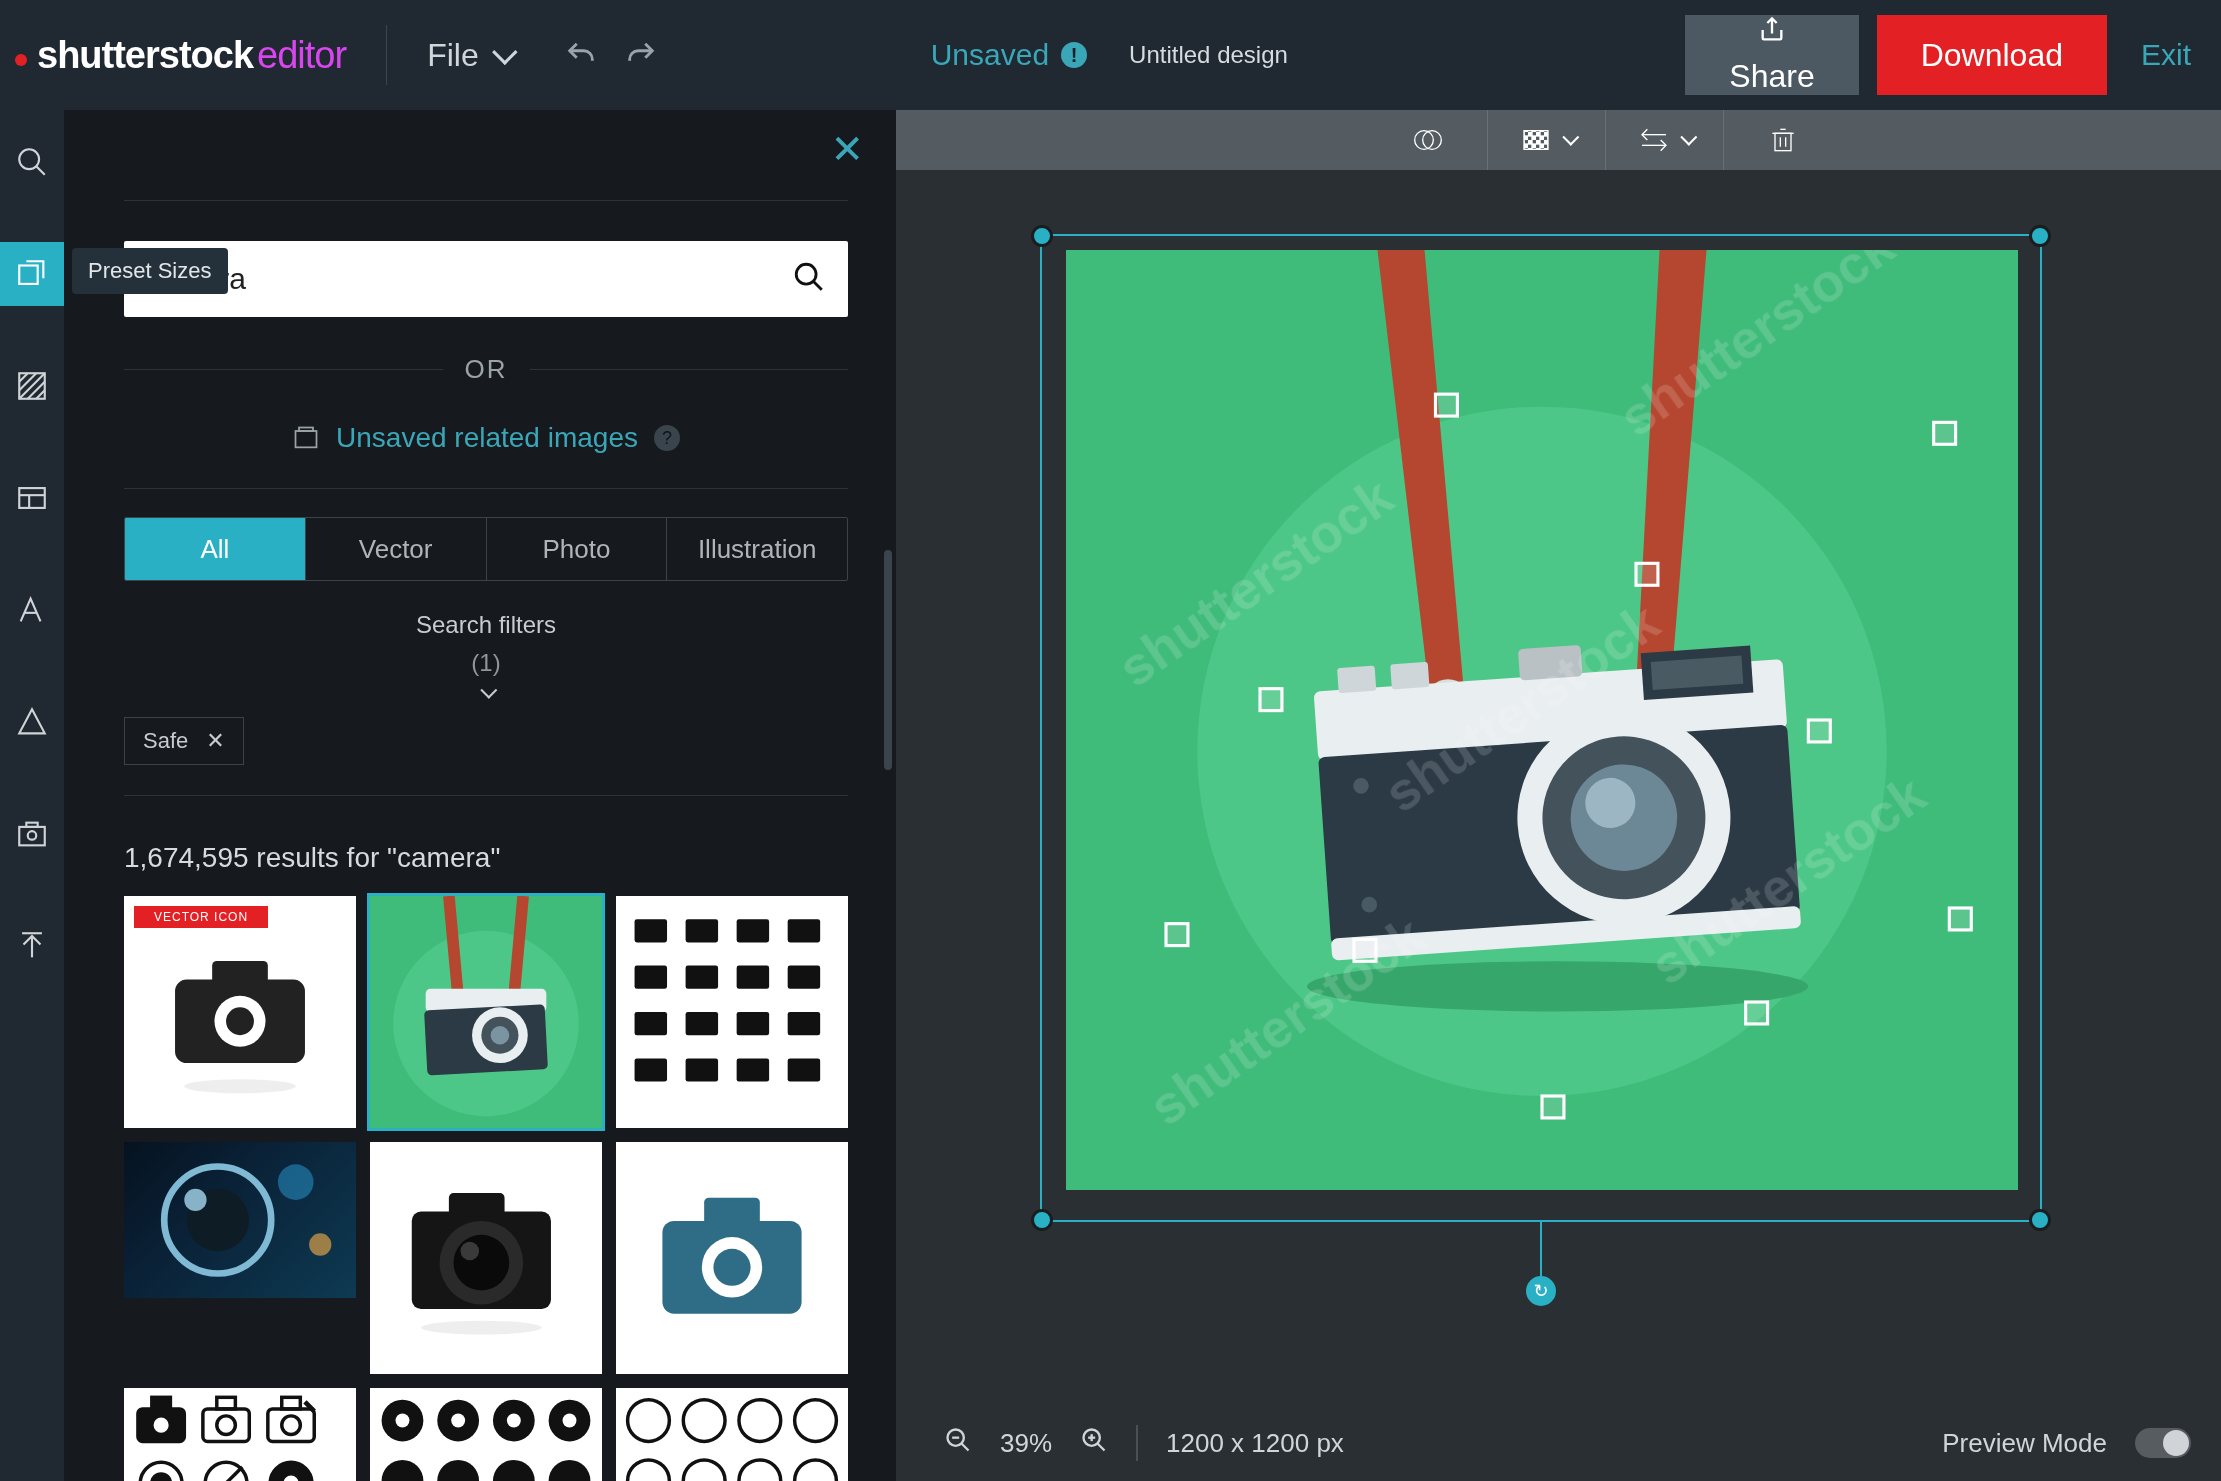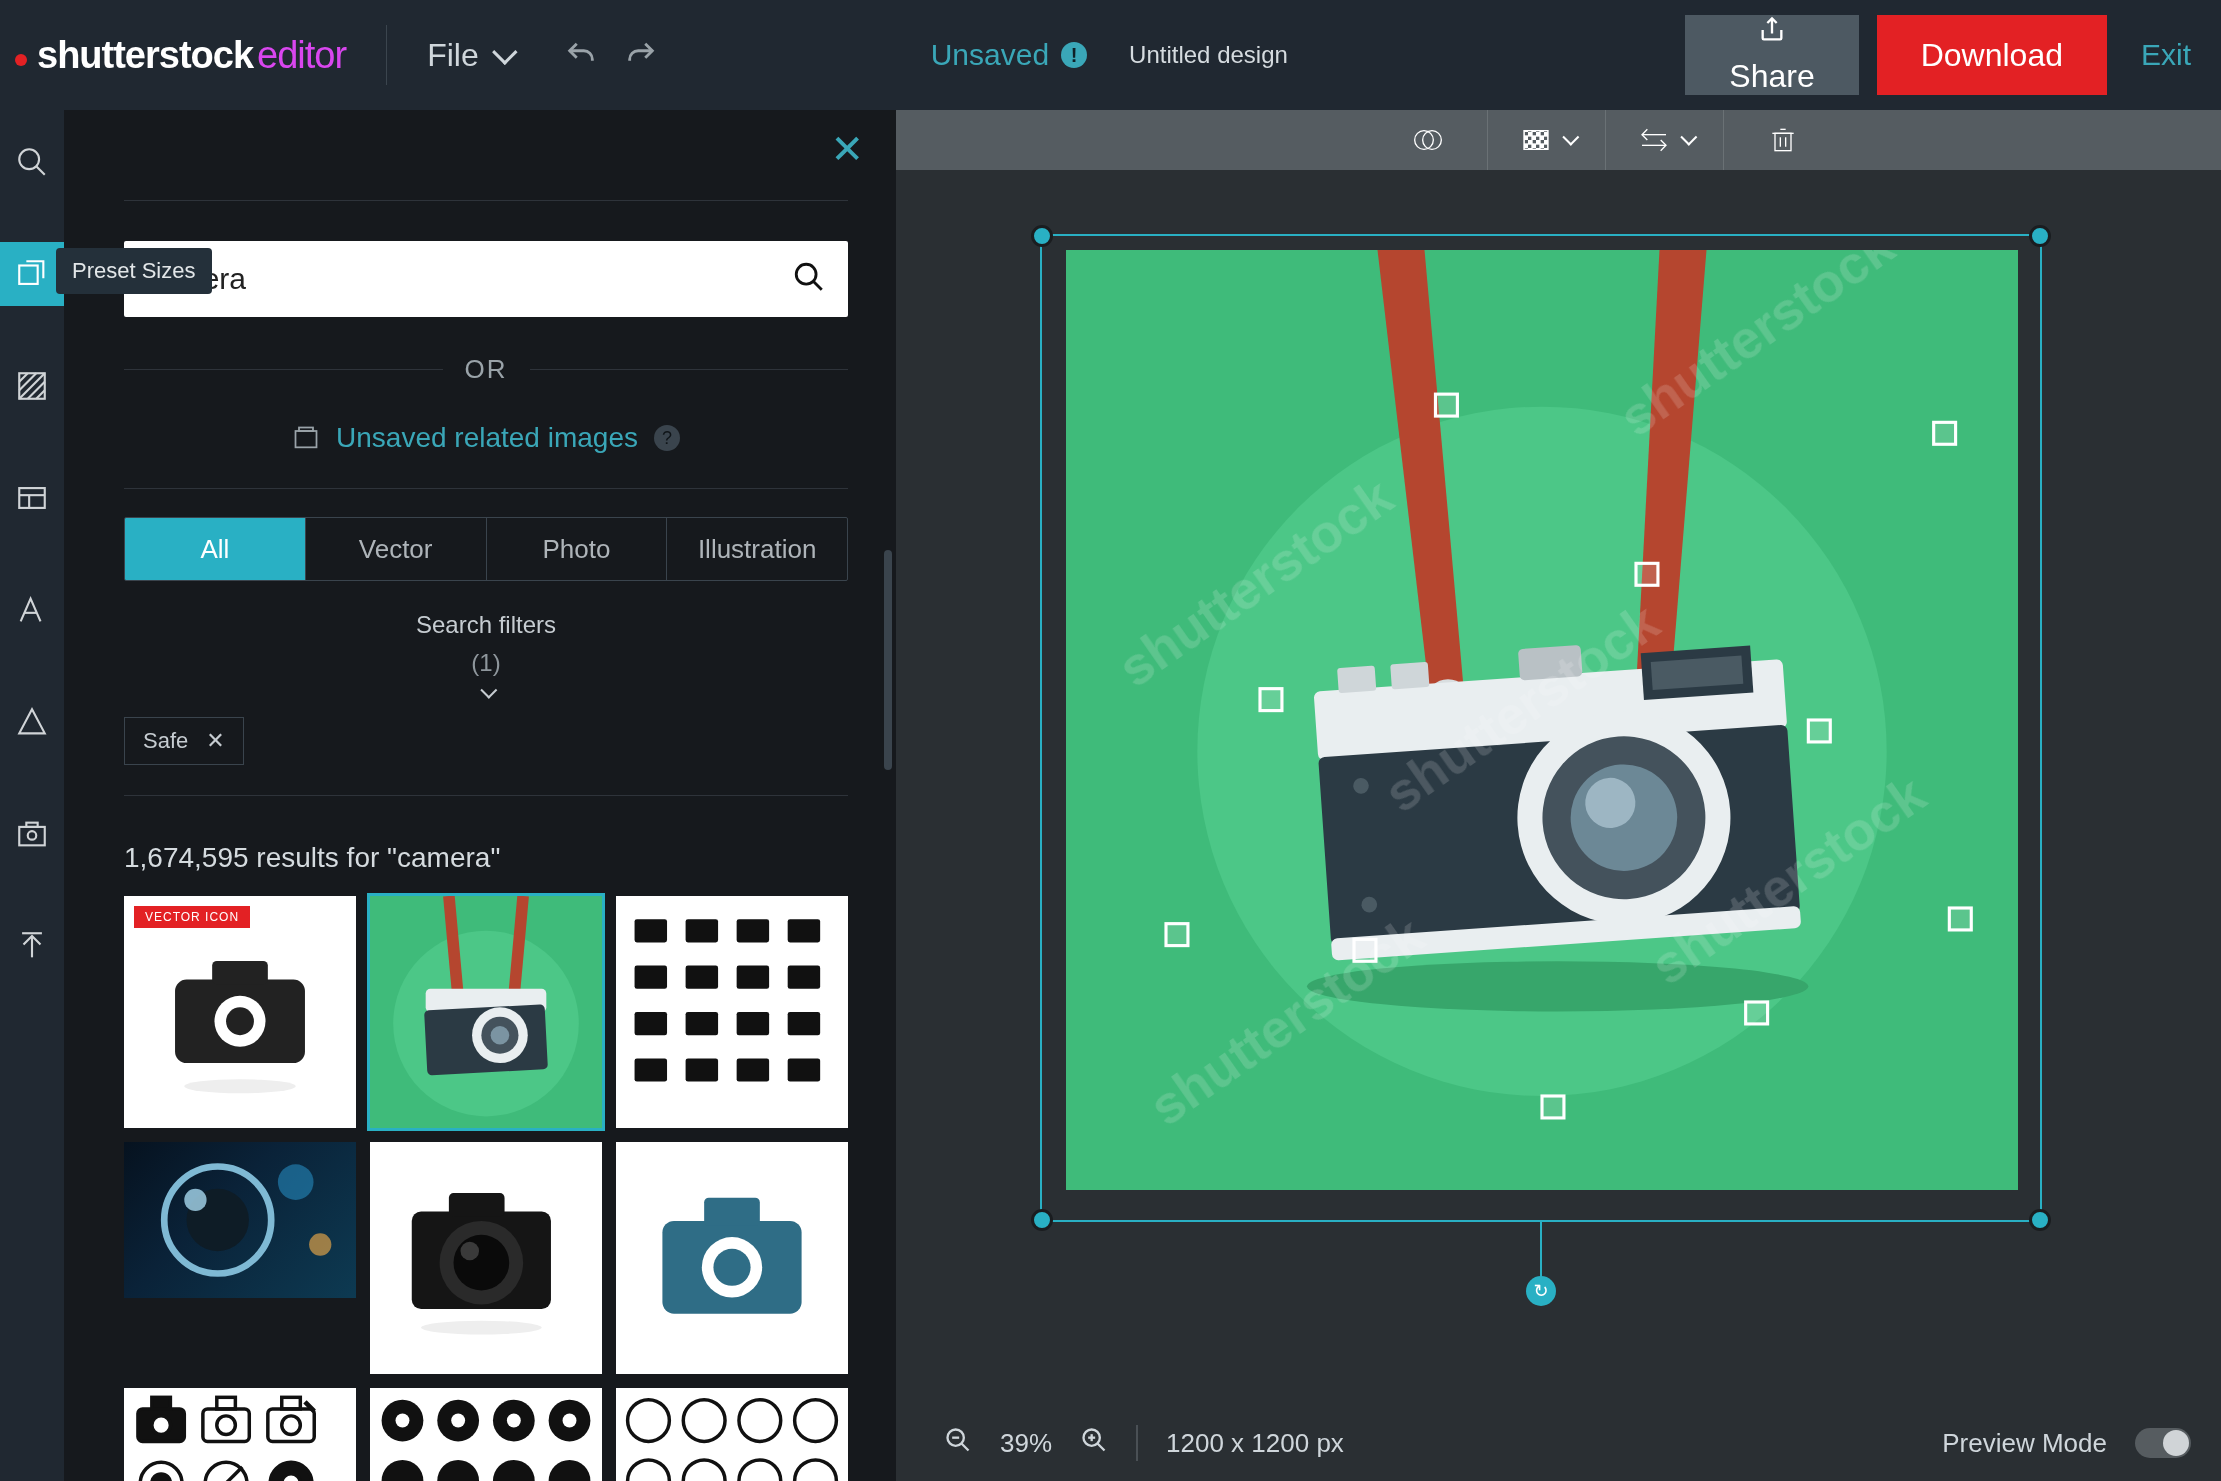--- a/index.html
+++ b/index.html
@@ -25,21 +25,21 @@
   .exit { font-size:30px; color:#3aa7b8; margin-left:34px; cursor:pointer; }
 
   
   .rail { position:absolute; left:0; top:110px; bottom:0; width:64px; background:#202831; display:flex; flex-direction:column; align-items:center; padding-top:20px; gap:48px; z-index:5;}
   .rail .ritem { width:64px;height:64px;display:flex;align-items:center;justify-content:center;color:#c6ccd1;cursor:pointer;}
   .rail .ritem.active { background:#29b0c4; color:#fff;}
   .rail svg { width:34px; height:34px; stroke:#d0d4d7; fill:none; stroke-width:1.5;}
   .rail .active svg { stroke:#fff; }
 
   
-  .tooltip { position:absolute; left:56px; top:248px; background:#24303a; color:#e2e6e8; font-size:22px; padding:10px 16px; border-radius:4px; z-index:9; white-space:nowrap;}
+  .tooltip { position:absolute; left:72px; top:248px; background:#24303a; color:#e2e6e8; font-size:22px; padding:10px 16px; border-radius:4px; z-index:9; white-space:nowrap;}
   
   
   .panel { position:absolute; left:64px; top:110px; width:832px; bottom:0; background:#16191d; padding:28px 48px 0 60px; overflow:hidden;}
   .panel-close { position:absolute; top:16px; right:32px; font-size:40px; color:#3aa7b8; cursor:pointer; font-weight:300;}
   .hr { border:none; border-top:1px solid #2e333a; margin:0;}
   .searchbox { margin-top:40px; background:#fff; height:76px; border-radius:2px; display:flex; align-items:center; padding:0 22px;}
   .searchbox input { flex:1; border:none; outline:none; font-size:30px; color:#222; background:transparent;}
   .searchbox .sicon { color:#222; }
   .or-row { display:flex; align-items:center; gap:22px; margin:37px 0;}
   .or-row .line { flex:1; height:1px; background:#2e333a;}
@@ -241,21 +241,21 @@
   <hr class="hr" style="margin-top:30px;">
   <div class="results-label">
     <span>1,674,595</span>
     <span>results for</span>
     <span>"camera"</span>
   </div>
 
   <div class="grid">
 
     <div class="thumb t1" style="position:relative;flex-direction:column;">
-      <div style="position:absolute;top:10px;left:10px;background:#e32124;color:#fff;font-size:12px;letter-spacing:1px;padding:4px 11px;">VECTOR ICON</div>
+      <div style="position:absolute;top:10px;left:10px;background:#e32124;color:#fff;font-size:12px;letter-spacing:1px;padding:4px 20px;">VECTOR ICON</div>
       <svg viewBox="0 0 100 100">
           <rect x="22" y="36" width="56" height="36" rx="5" fill="#222"></rect>
           <rect x="38" y="28" width="24" height="10" rx="2" fill="#222"></rect>
           <circle cx="50" cy="54" r="11" fill="#fff"></circle>
           <circle cx="50" cy="54" r="6" fill="#222"></circle>
           <ellipse cx="50" cy="82" rx="24" ry="3" fill="#eee"></ellipse>
         </svg>
     </div>
 
     <div class="thumb t2 sel" style="background:#3fbb7a;">

